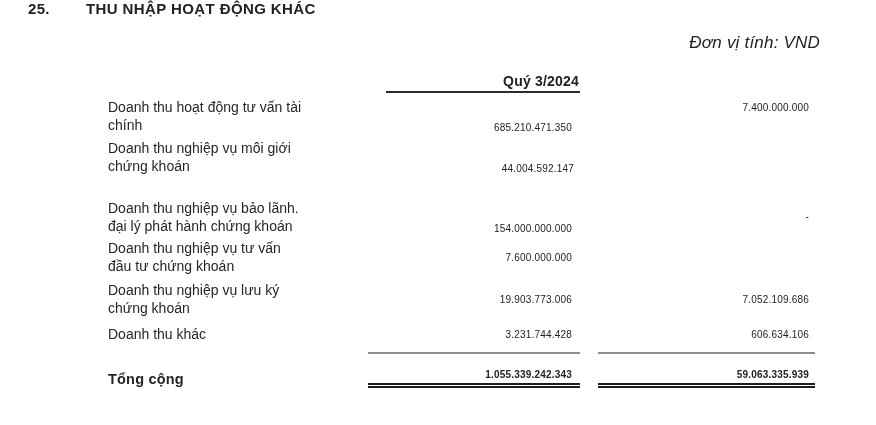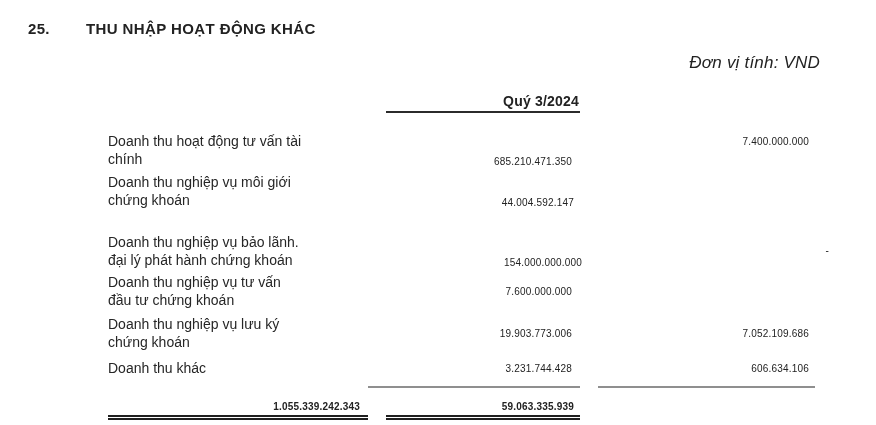--- a/index.html
+++ b/index.html
@@ -2,21 +2,21 @@
 <html><head>
 <meta charset="utf-8">
 <style>
   * { margin:0; padding:0; box-sizing:border-box; }
   html,body { width:876px; height:425px; background:#ffffff; overflow:hidden; }
   body {
     font-family: "Liberation Sans", sans-serif;
     color:#222222;
     -webkit-font-smoothing:antialiased;
   }
-  .page { position:relative; width:876px; height:379px; padding-top:20px; }
+  .page { position:relative; width:876px; height:379px; }
 
   
   .note-header { display:flex; padding-left:28px; }
   .note-num {
     font-weight:bold; font-size:15px; width:58px; letter-spacing:.3px;
   }
   .note-title {
     font-weight:bold; font-size:15px; letter-spacing:.4px;
   }
 
@@ -46,23 +46,23 @@
   
   .hdr-row { margin-top:20px; }
   .hdr {
     font-weight:bold; font-size:14px; text-align:right;
     border-bottom:2px solid #2b2b2b; padding-bottom:2px; padding-right:1px;
     letter-spacing:.2px;
   }
   .hdr.c24 { margin-left:18px; }
 
   
-  .r0 { margin-top:19px; margin-bottom:5px; }
+  .r0 { margin-top:5px; margin-bottom:5px; }
   .r1 { margin-bottom:24px; }
-  .r2 { margin-bottom:4px;gap:10px; }
+  .r2 { margin-bottom:4px; }
   .r3 { margin-bottom:6px; }
   .r4 { margin-bottom:9px; }
   .r5 { margin-bottom:0; }
   .r5 .lbl { line-height:17px; }
 
   
   .rule-row { margin-top:9px; }
   .rule { border-top:2px solid #8f8f8f; height:0; }
   .rule.c24 { margin-left:18px; }
 
@@ -135,18 +135,19 @@
       <div class="val c24">606.634.106</div>
     </div>
 
     <div class="trow rule-row">
       <div></div>
       <div class="rule"></div>
       <div class="rule c24"></div>
     </div>
 
     <div class="trow total-row">
+      <div class="lbl total-label">Tổng cộng</div>
       <div class="val">1.055.339.242.343</div>
       <div class="val c24">59.063.335.939</div>
     </div>
 
   </div>
 </div>
 
 </body></html>

